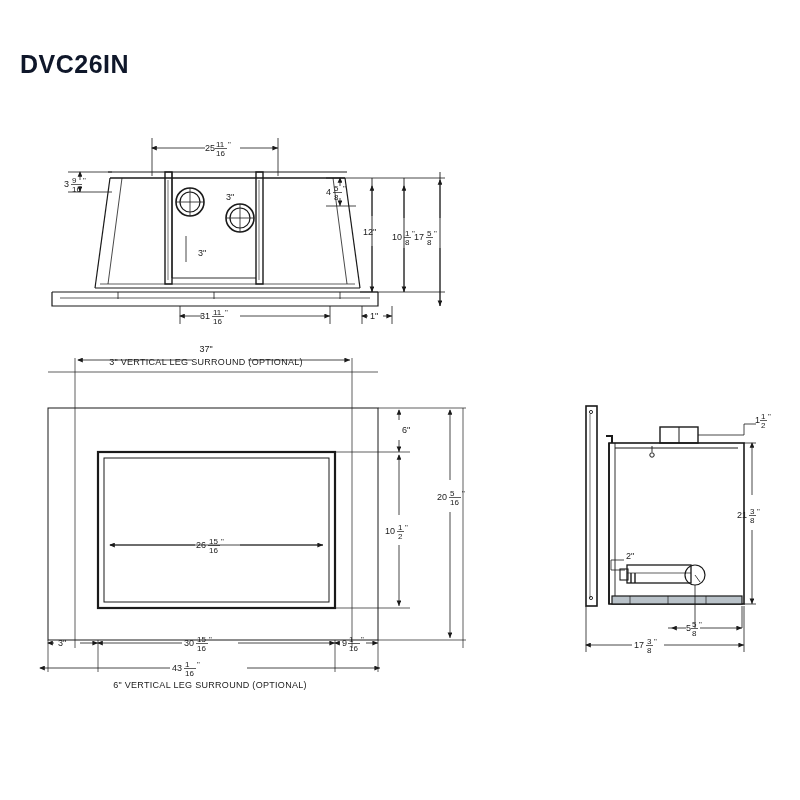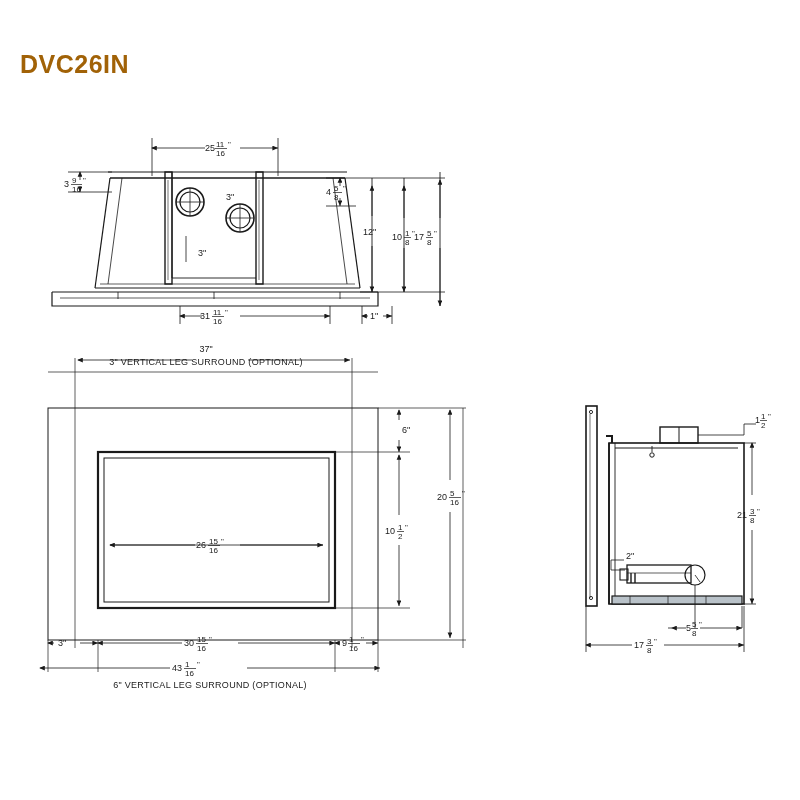--- a/index.html
+++ b/index.html
@@ -21,21 +21,21 @@
     height: 800px;
     background: #ffffff;
   }
   #title {
     position: absolute;
     left: 20px;
     top: 50px;
     font-size: 25px;
     font-weight: bold;
     letter-spacing: 0.5px;
-    color: #a16207;
+    color: #0f172a;
     font-family: "Liberation Sans", sans-serif;
   }
   #drawing {
     position: absolute;
     left: 0;
     top: 0;
     width: 800px;
     height: 800px;
   }
   .dimtext {

